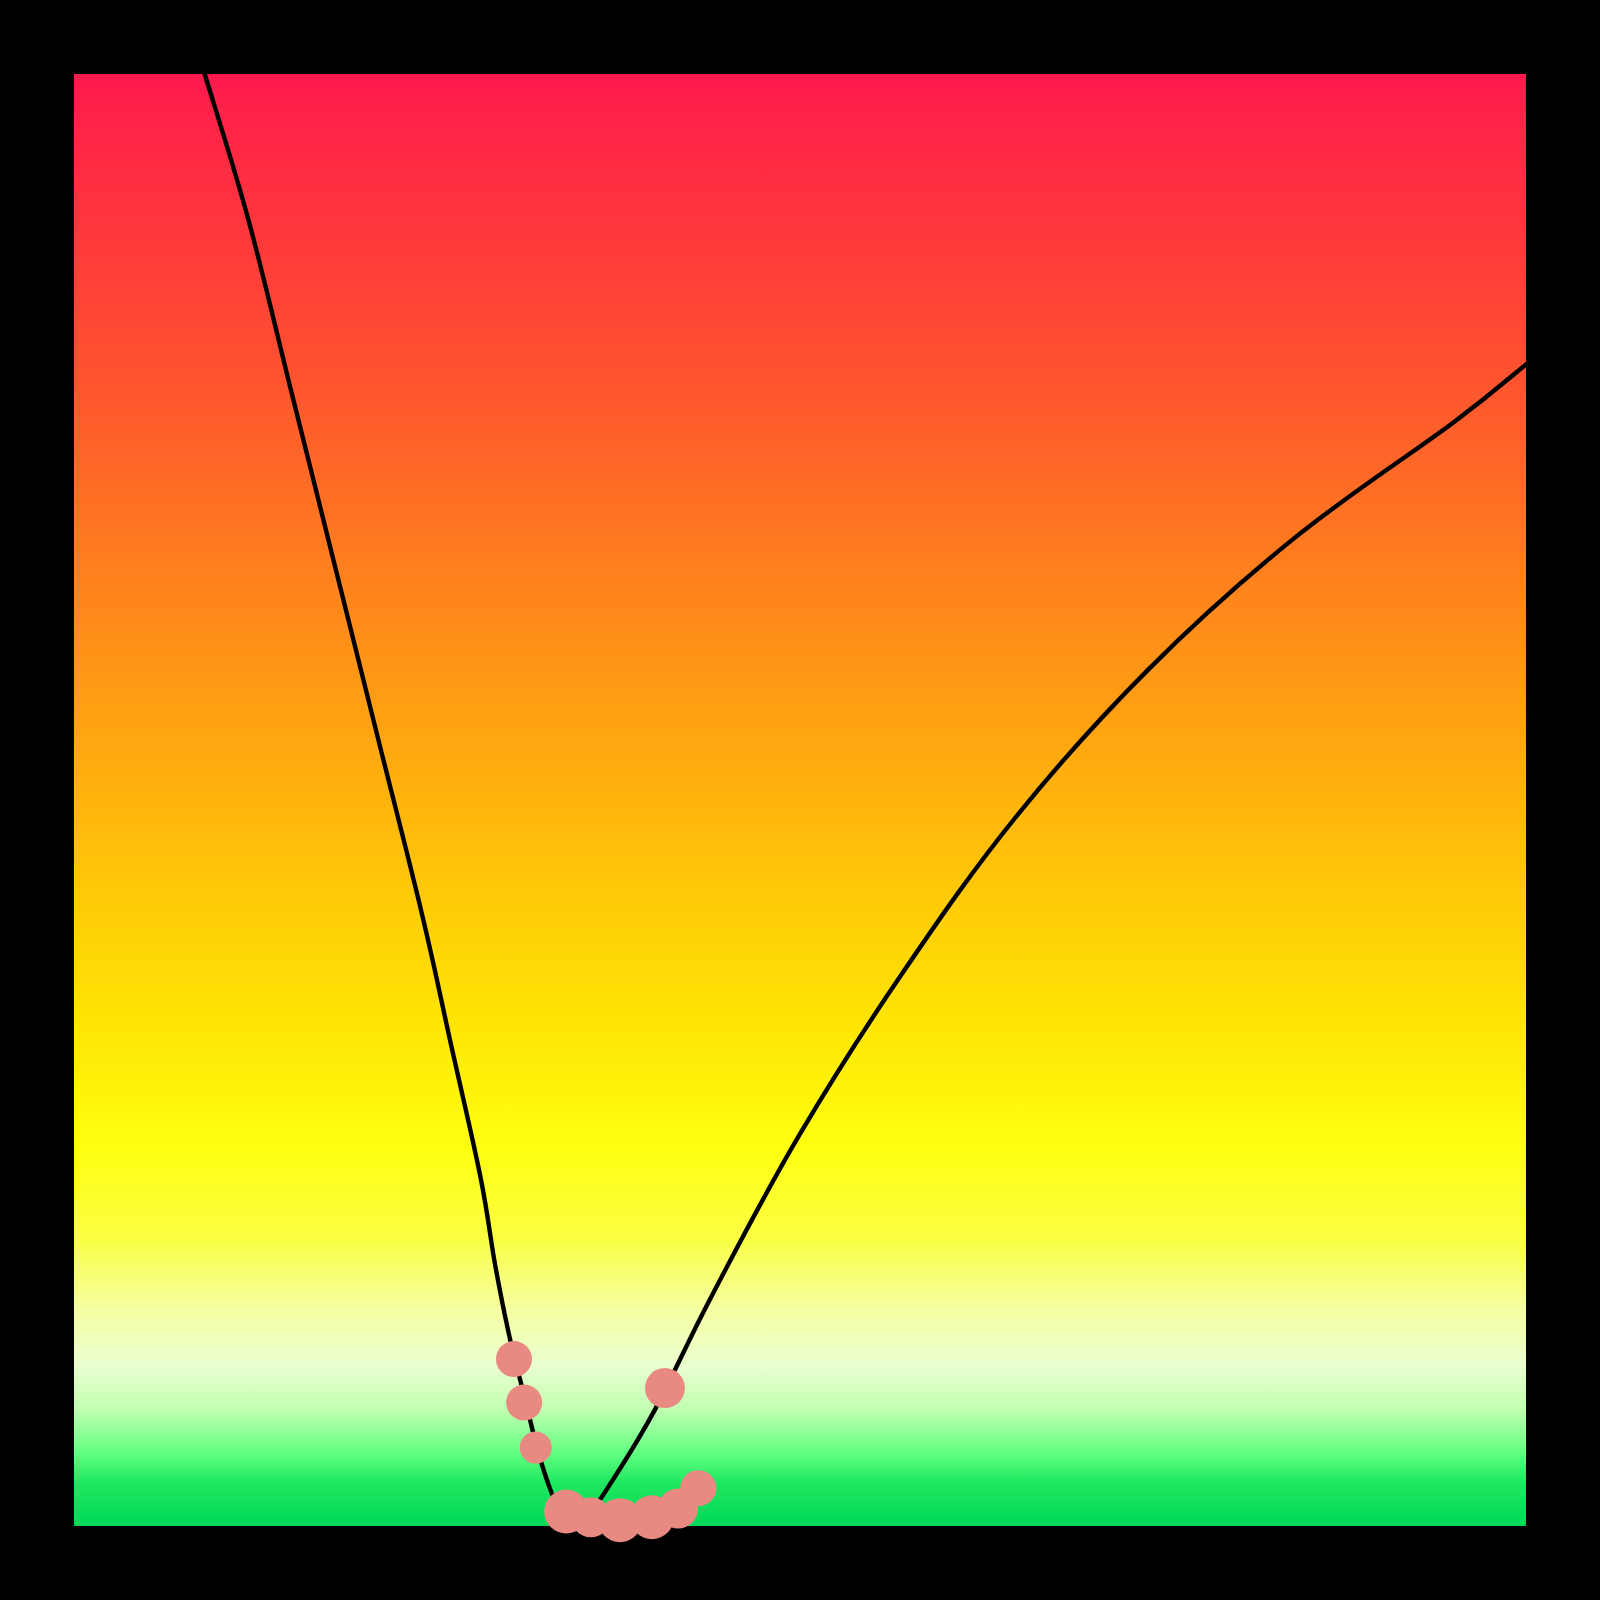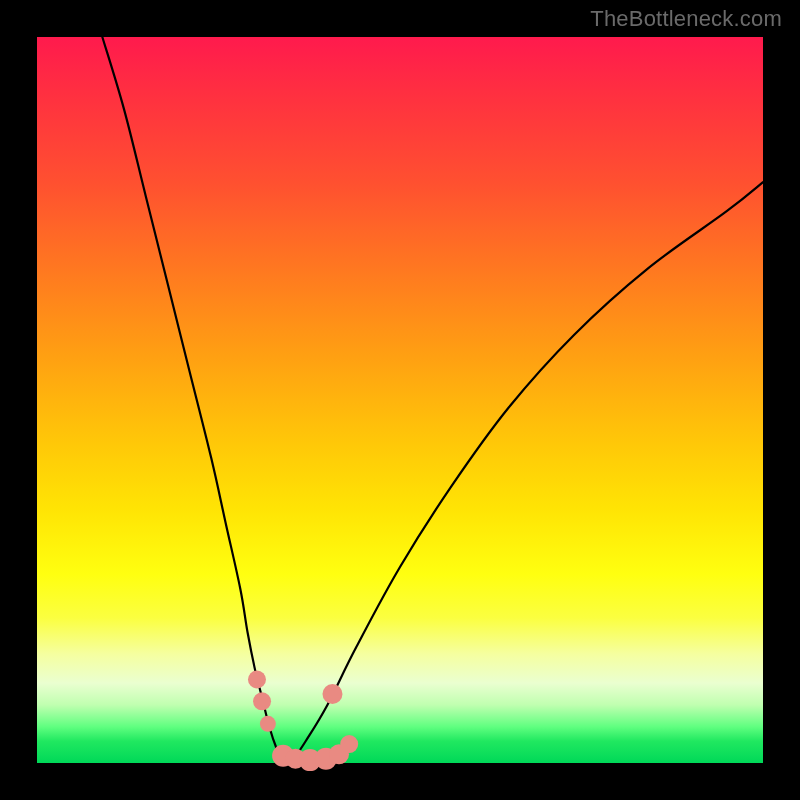--- a/index.html
+++ b/index.html
@@ -69,21 +69,20 @@
   }
   .dot {
     fill: #e98a82;
   }
 </style>
 </head>
 <body>
 
 <div class="frame">
 
-  <div class="watermark">TheBottleneck.com</div>
 
   <div class="plot-area">
     <svg class="curves" viewBox="0 0 726 726">
       <path id="left-curve" class="curve" d="M 65.34 0.00 C 69.26 13.07, 79.28 43.85, 87.12 72.60 C 94.96 101.35, 101.06 128.36, 108.90 159.72 C 116.74 191.08, 122.84 215.48, 130.68 246.84 C 138.52 278.20, 144.62 302.60, 152.46 333.96 C 160.30 365.32, 167.71 393.64, 174.24 421.08 C 180.77 448.52, 183.53 462.90, 188.76 486.42 C 193.99 509.94, 199.36 532.16, 203.28 551.76 C 207.20 571.36, 207.93 580.95, 210.54 595.32 C 213.15 609.69, 215.19 619.86, 217.80 631.62 C 220.41 643.38, 222.45 650.21, 225.06 660.66 C 227.67 671.11, 229.71 680.55, 232.32 689.70 C 234.93 698.85, 236.97 704.95, 239.58 711.48 C 242.19 718.01, 245.53 723.39, 246.84 726.00"></path>
       <path id="right-curve" class="curve" d="M 254.10 726.00 C 256.71 722.08, 262.09 714.67, 268.62 704.22 C 275.15 693.77, 281.25 684.91, 290.40 667.92 C 299.55 650.93, 306.37 634.67, 319.44 609.84 C 332.51 585.01, 346.01 558.73, 363.00 529.98 C 379.99 501.23, 394.22 478.87, 413.82 450.12 C 433.42 421.37, 449.68 397.70, 471.90 370.26 C 494.12 342.82, 512.41 322.49, 537.24 297.66 C 562.07 272.83, 582.40 254.54, 609.84 232.32 C 637.28 210.10, 668.79 189.92, 689.70 174.24 C 710.61 158.56, 719.47 150.43, 726.00 145.20"></path>
       <path id="floor-seg" class="curve" d="M 239.58 726 L 304.92 726"></path>
       <g id="dots">
           <circle cx="219.98" cy="642.51" r="9" class="dot"></circle>
           <circle cx="225.06" cy="664.29" r="9" class="dot"></circle>
           <circle cx="230.87" cy="686.80" r="8" class="dot"></circle>

